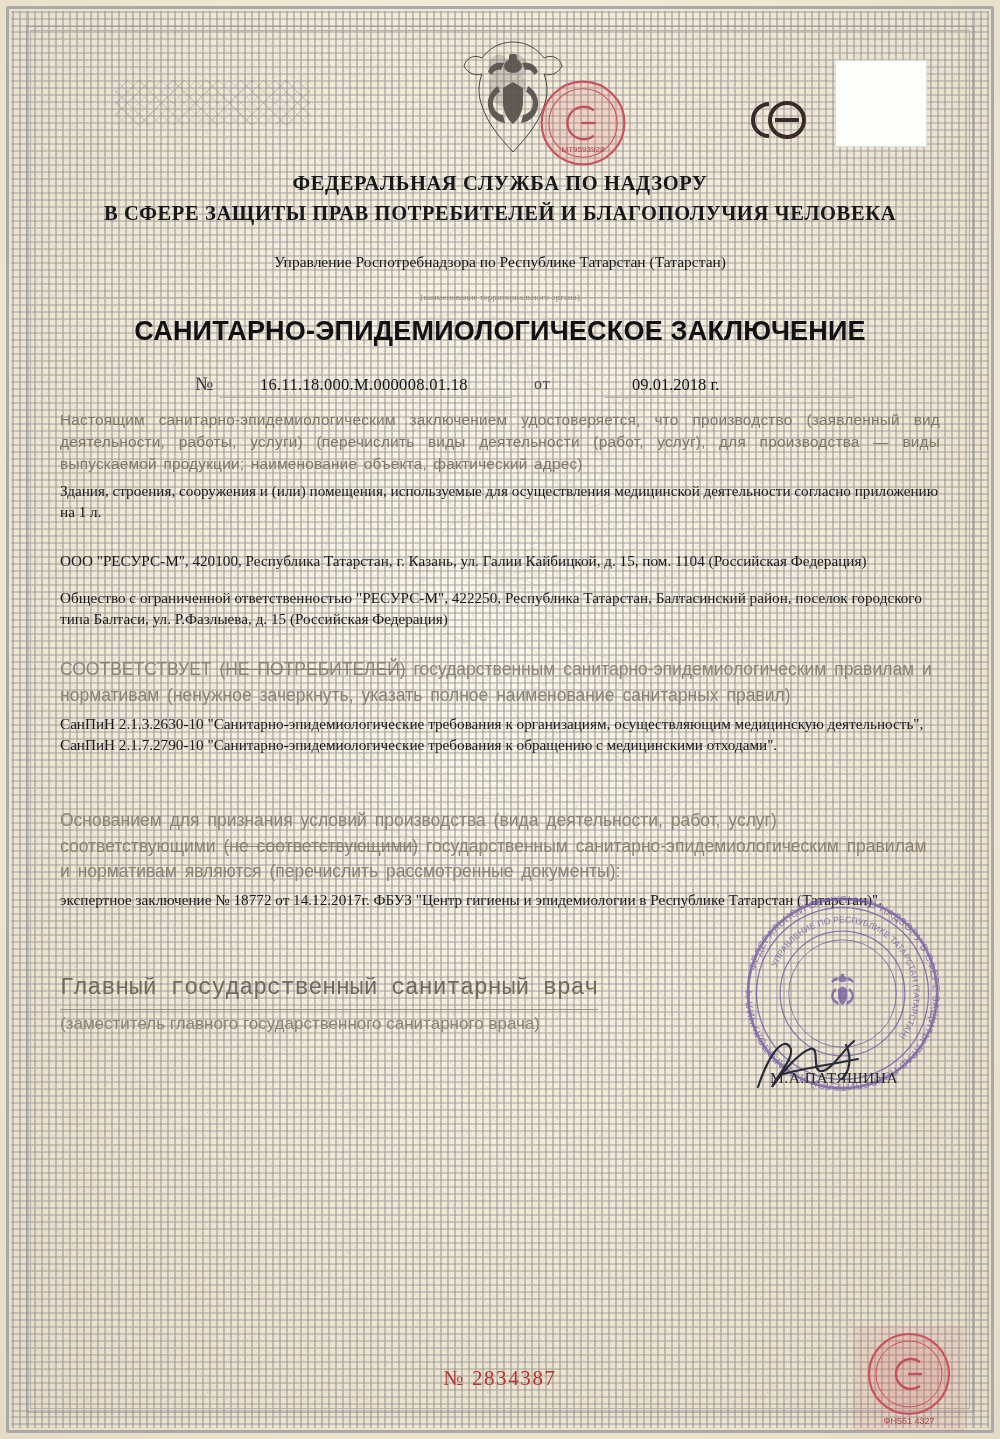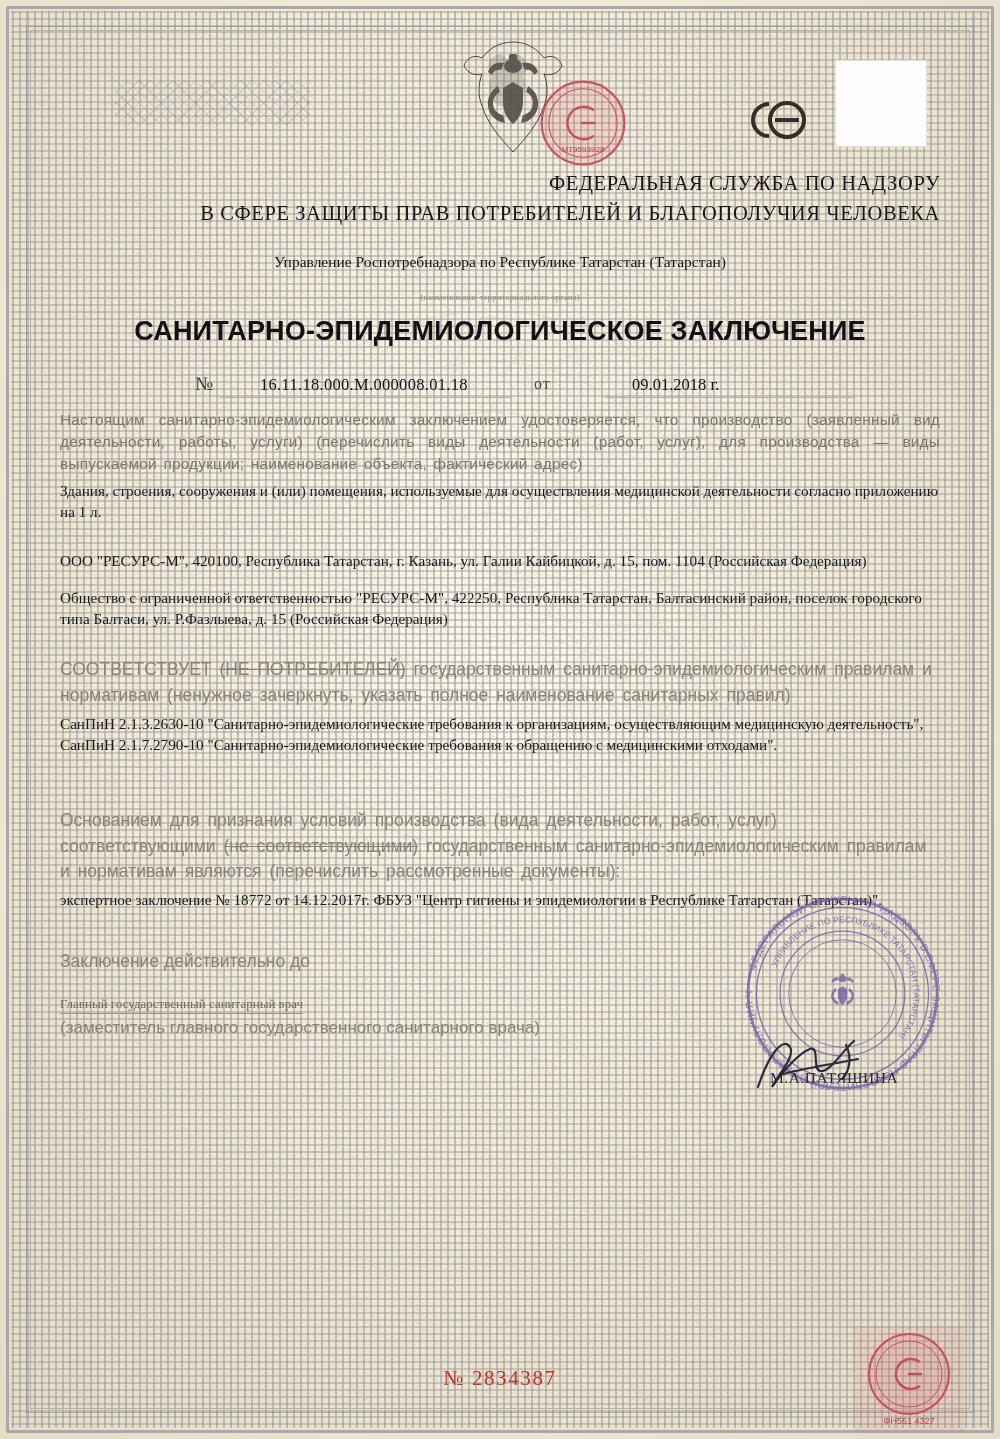--- a/index.html
+++ b/index.html
@@ -124,23 +124,23 @@
     left: 775px;
     top: 30px;
     width: 90px;
     height: 85px;
     background: #fdfdfb;
     border: 1px solid rgba(200,195,185,0.5);
   }
 
   
   .org-line1, .org-line2 {
-    text-align: right;
+    text-align: center;
     font-family: "Liberation Serif", serif;
-    font-weight: normal;
+    font-weight: bold;
     color: #17181a;
     letter-spacing: 0.6px;
   }
   .org-line1 {
     font-size: 20.5px;
     margin-top: 12px;
   }
   .org-line2 {
     font-size: 20.5px;
     margin-top: 7px;
@@ -277,27 +277,27 @@
     position: relative;
     margin-top: 40px;
     height: 150px;
   }
   .valid-until {
     font-family: "Liberation Sans", sans-serif;
     color: #8a8376;
     font-size: 17.5px;
   }
   .chief-line {
-    font-family: Liberation Serif, serif;
+    font-family: Liberation Mono, monospace;
     color: #6f695d;
-    font-size: 13px;
+    font-size: 23px;
     margin-top: 24px;
     display: inline-block;
     border-bottom: 1px solid #9b958a;
-    padding-bottom: 1px;
+    padding-bottom: 8px;
   }
   .deputy-line {
     font-family: "Liberation Sans", sans-serif;
     color: #8a8376;
     font-size: 17px;
     margin-top: 4px;
   }
   .signer-name {
     position: absolute;
     left: 710px;
@@ -503,21 +503,20 @@
       </svg>
 
       <svg class="signature-scribble" viewBox="0 0 130 70" aria-hidden="true">
         <g fill="none" stroke="#2b2c3a" stroke-width="2.2" stroke-linecap="round">
           <path d="M8 56 C20 20 34 6 40 16 C46 26 26 46 22 56 C30 44 48 22 60 18 C70 15 62 38 70 40 C80 42 92 20 104 10"></path>
           <path d="M30 44 C50 38 78 34 108 28"></path>
           <path d="M96 14 C102 26 100 40 92 48"></path>
         </g>
       </svg>
 
-      <div class="valid-until">Заключение действительно до</div>
       <div class="chief-line">Главный государственный санитарный врач</div>
       <div class="deputy-line">(заместитель главного государственного санитарного врача)</div>
       <div class="signer-name">М.А.ПАТЯШИНА</div>
     </div>
 
   </div>
 
   <div class="footer-number">№ 2834387</div>
 
   <svg class="corner-stamp" viewBox="0 0 110 105" aria-hidden="true">

